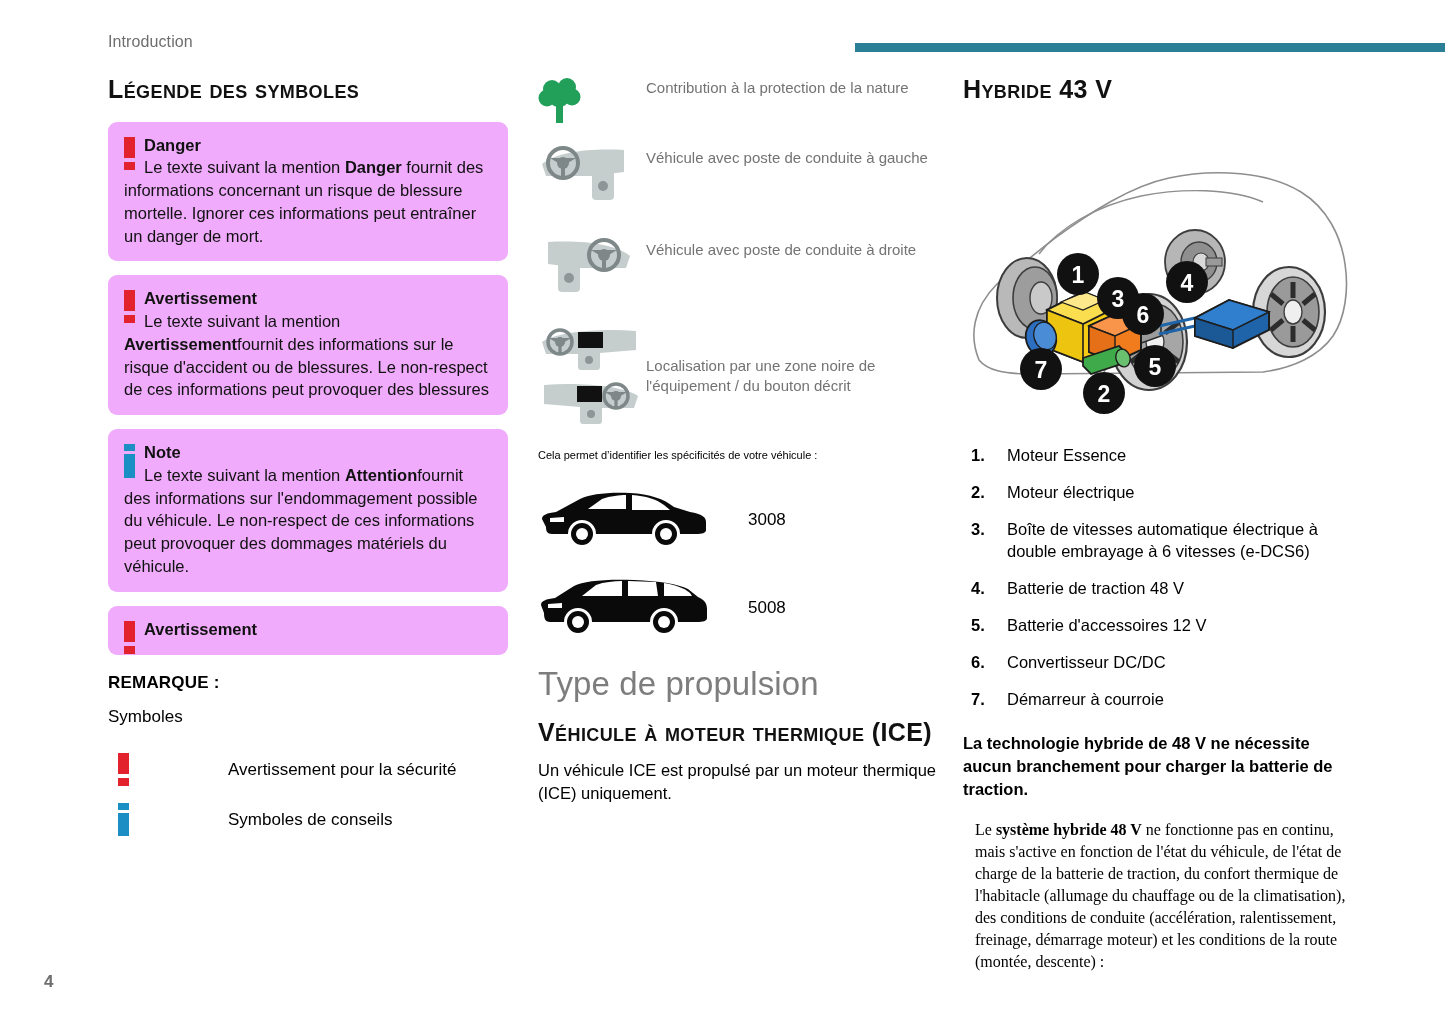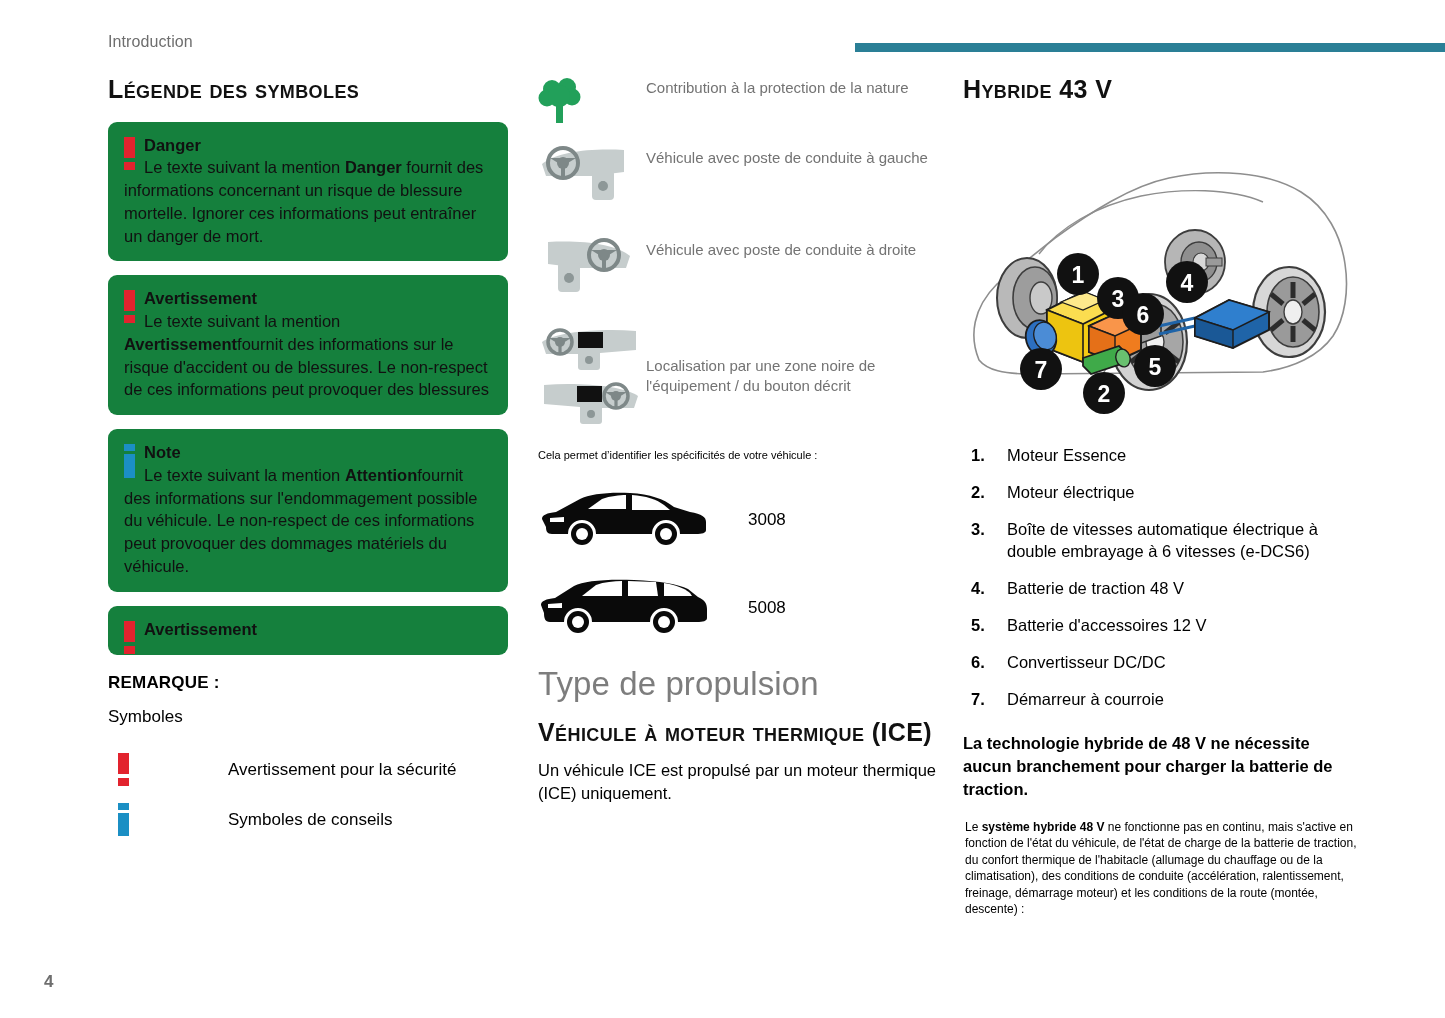--- a/index.html
+++ b/index.html
@@ -63,21 +63,21 @@
     font-size: 33px;
     font-weight: normal;
     color: #7d7d7d;
     letter-spacing: .1px;
   }
   h2.sc.mid { margin-bottom: 12px; }
 
   
   .card {
     position: relative;
-    background: #15803d;
+    background: #f0abfc;
     border-radius: 9px;
     padding: 12px 16px 14px 16px;
     margin-bottom: 14px;
     font-size: 16.5px;
     line-height: 1.38;
     color: #111;
   }
   .card p { margin: 0; }
   .card .ttl { font-weight: bold; }
   .card b { font-weight: bold; }
@@ -238,23 +238,24 @@
     top: 0;
     font-weight: bold;
   }
   .r-bold {
     font-size: 16.5px;
     line-height: 1.38;
     font-weight: bold;
     margin: 0 0 18px 0;
   }
   .r-body {
-    font-size: 12px;
+    font-size: 16px;
     line-height: 1.38;
-    margin: 2px;
+    margin: 12px;
+    font-family: Liberation Serif, serif;
   }
   .r-body b { font-weight: bold; }
 
   
   .pageno {
     position: absolute;
     left: 44px;
     top: 972px;
     font-size: 17px;
     font-weight: bold;

